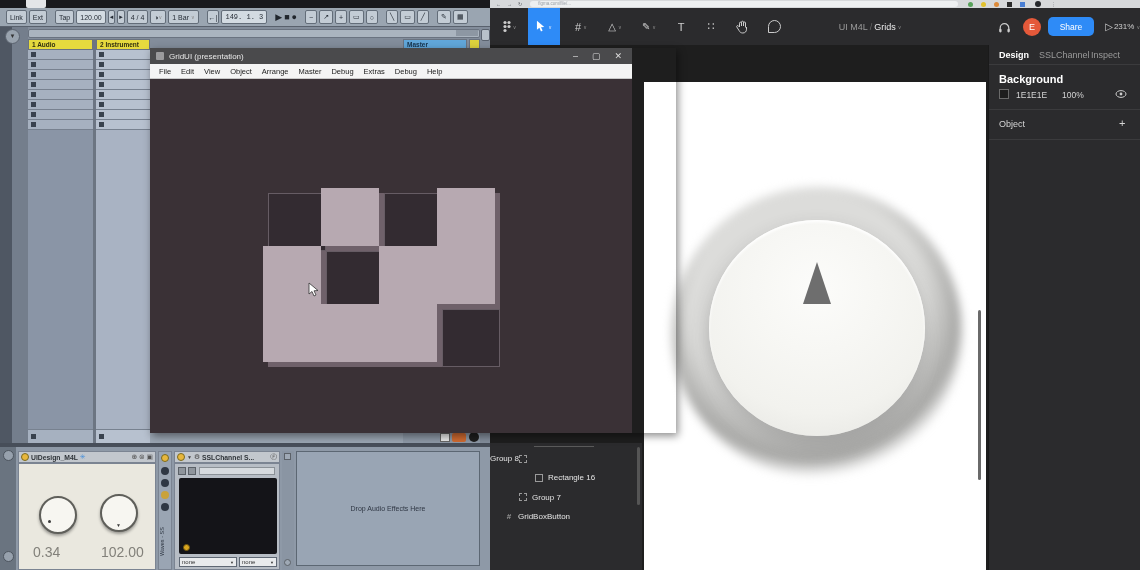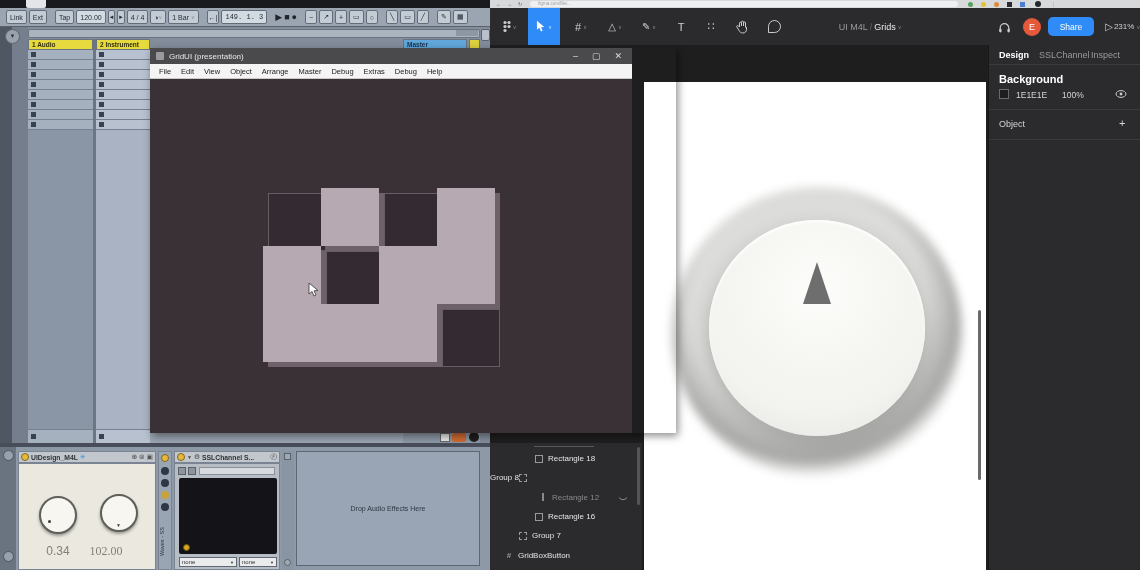--- a/index.html
+++ b/index.html
@@ -14,21 +14,21 @@
     border:1px solid #636d79;border-radius:2px;color:#262d36;font-size:7px;height:12px;padding:0 3px;white-space:nowrap;}
   .tico{color:#21262d;font-size:9px;line-height:12px;}
   .sep{width:4px;}
   .hdr{position:absolute;top:39px;height:11px;font-size:6.5px;font-weight:bold;color:#32300f;
     background:#e6da3e;border:1px solid #6a7380;box-sizing:border-box;padding:1px 0 0 3px;overflow:hidden;white-space:nowrap;}
   .clipcol{position:absolute;top:50px;}
   .slot{height:10px;border-bottom:1px solid #77818f;position:relative;box-sizing:border-box;}
   .stopsq{position:absolute;left:3px;top:2px;width:5px;height:5px;background:#39424e;}
   .knob{position:absolute;width:34px;height:34px;border-radius:50%;background:#f7f6f1;
     border:2px solid #5f5f5a;box-shadow:0 2px 3px rgba(30,30,30,.4);}
-  .kval{position:absolute;font-size:12px;color:#82807a;text-align:center;width:50px;}
+  .kval{position:absolute;font-size:14px;color:#82807a;width:50px;}
   .dev-h{position:absolute;height:12px;background:#c2c7cd;border:1px solid #7b8492;box-sizing:border-box;
     display:flex;align-items:center;gap:2px;font-size:6.8px;font-weight:bold;color:#2e3338;padding:0 2px;overflow:hidden;}
   .ddot{width:6px;height:6px;border-radius:50%;background:#e8b73c;border:1px solid #7a6a20;flex:none;}
   .dd{position:absolute;height:10px;background:#e9ebed;border:1px solid #5f6874;box-sizing:border-box;
     font-size:6px;color:#333;display:flex;align-items:center;justify-content:space-between;padding:0 2px;}
   
   #gridui{left:150px;top:48px;width:526px;height:385px;z-index:30;box-shadow:2px 3px 8px rgba(0,0,0,.45);}
   #gu-title{left:0;top:0;width:482px;height:16px;background:#4a4a4c;display:flex;align-items:center;
     color:#e8e8e8;font-size:8px;padding-left:6px;box-sizing:border-box;gap:5px;}
   #gu-menu{left:0;top:16px;width:482px;height:15px;background:#f4f4f4;border-bottom:1px solid #c9c9c9;
@@ -203,21 +203,21 @@
         <span style="margin-left:auto;color:#555;font-weight:normal;">⊕ ⊚ ▣</span>
       </div>
       <div class="abs" style="left:18px;top:16px;width:138px;height:107px;background:#eae8df;border:1px solid #7b8492;box-sizing:border-box;">
         <div class="knob" style="left:20px;top:32px;">
           <span style="position:absolute;left:7px;top:22px;width:3px;height:3px;border-radius:50%;background:#3a3a3a;"></span>
         </div>
         <div class="knob" style="left:81px;top:30px;">
           <span style="position:absolute;left:14px;top:26px;font-size:5px;color:#3a3a3a;">▼</span>
         </div>
         <div class="kval" style="left:14px;top:80px;">0.34</div>
-        <div class="kval" style="left:62px;top:80px;font-family:Liberation Serif, serif;">102.00</div>
+        <div class="kval" style="left:82px;top:80px;">102.00</div>
       </div>
 
       <div class="abs" style="left:158px;top:4px;width:14px;height:119px;background:#9aa5b3;border:1px solid #7b8492;box-sizing:border-box;">
         <span class="abs" style="left:2px;top:2px;width:8px;height:8px;border-radius:50%;background:#e8b73c;border:1px solid #7a6a20;box-sizing:border-box;"></span>
         <span class="abs" style="left:2px;top:15px;width:8px;height:8px;border-radius:50%;background:#2e3744;"></span>
         <span class="abs" style="left:2px;top:27px;width:8px;height:8px;border-radius:50%;background:#2e3744;"></span>
         <span class="abs" style="left:2px;top:39px;width:8px;height:8px;border-radius:50%;background:#c9a23a;"></span>
         <span class="abs" style="left:2px;top:51px;width:8px;height:8px;border-radius:50%;background:#2e3744;"></span>
         <span class="abs" style="left:0;top:62px;width:12px;height:55px;writing-mode:vertical-rl;transform:rotate(180deg);font-size:5.5px;color:#2d3540;text-align:center;">Waves - SS</span>
       </div>
@@ -397,39 +397,24 @@
       <div id="ktri"></div>
     </div>
     <div class="abs" style="left:336px;top:265px;width:3px;height:170px;background:#6a6a6a;border-radius:2px;"></div>
   </div>
 
   <div id="fg-layers" class="abs">
     <div class="lrow dim" style="height:6px;overflow:hidden;">
       <span style="position:absolute;left:44px;top:3px;width:60px;height:1px;background:#5a5a5a;"></span>
     </div>
     <div class="lrow">
-      <span class="licon" style="left:44px;">
-          <span class="sq-ic"></span>
-        </span>
-      <span style="margin-left:58px;">Rectangle 18</span>
-    </div>
-    <div class="lrow">
       <span class="licon" style="left:28px;">
           <span class="grp-ic"></span>
         </span>
       <span style="text-align:right;">Group 8</span>
-    </div>
-    <div class="lrow dim">
-      <span class="licon" style="left:48px;">
-          <span class="vl-ic"></span>
-        </span>
-      <span style="margin-left:62px;">Rectangle 12</span>
-      <svg class="ceye-svg" style="position:absolute;left:128px;top:7px;" width="10" height="8">
-          <path d="M1 2.5 q4 4.5 8 0" stroke="#8a8a8a" fill="none"></path>
-        </svg>
     </div>
     <div class="lrow">
       <span class="licon" style="left:44px;">
           <span class="sq-ic"></span>
         </span>
       <span style="margin-left:58px;">Rectangle 16</span>
     </div>
     <div class="lrow">
       <span class="licon" style="left:28px;">
           <span class="grp-ic"></span>

